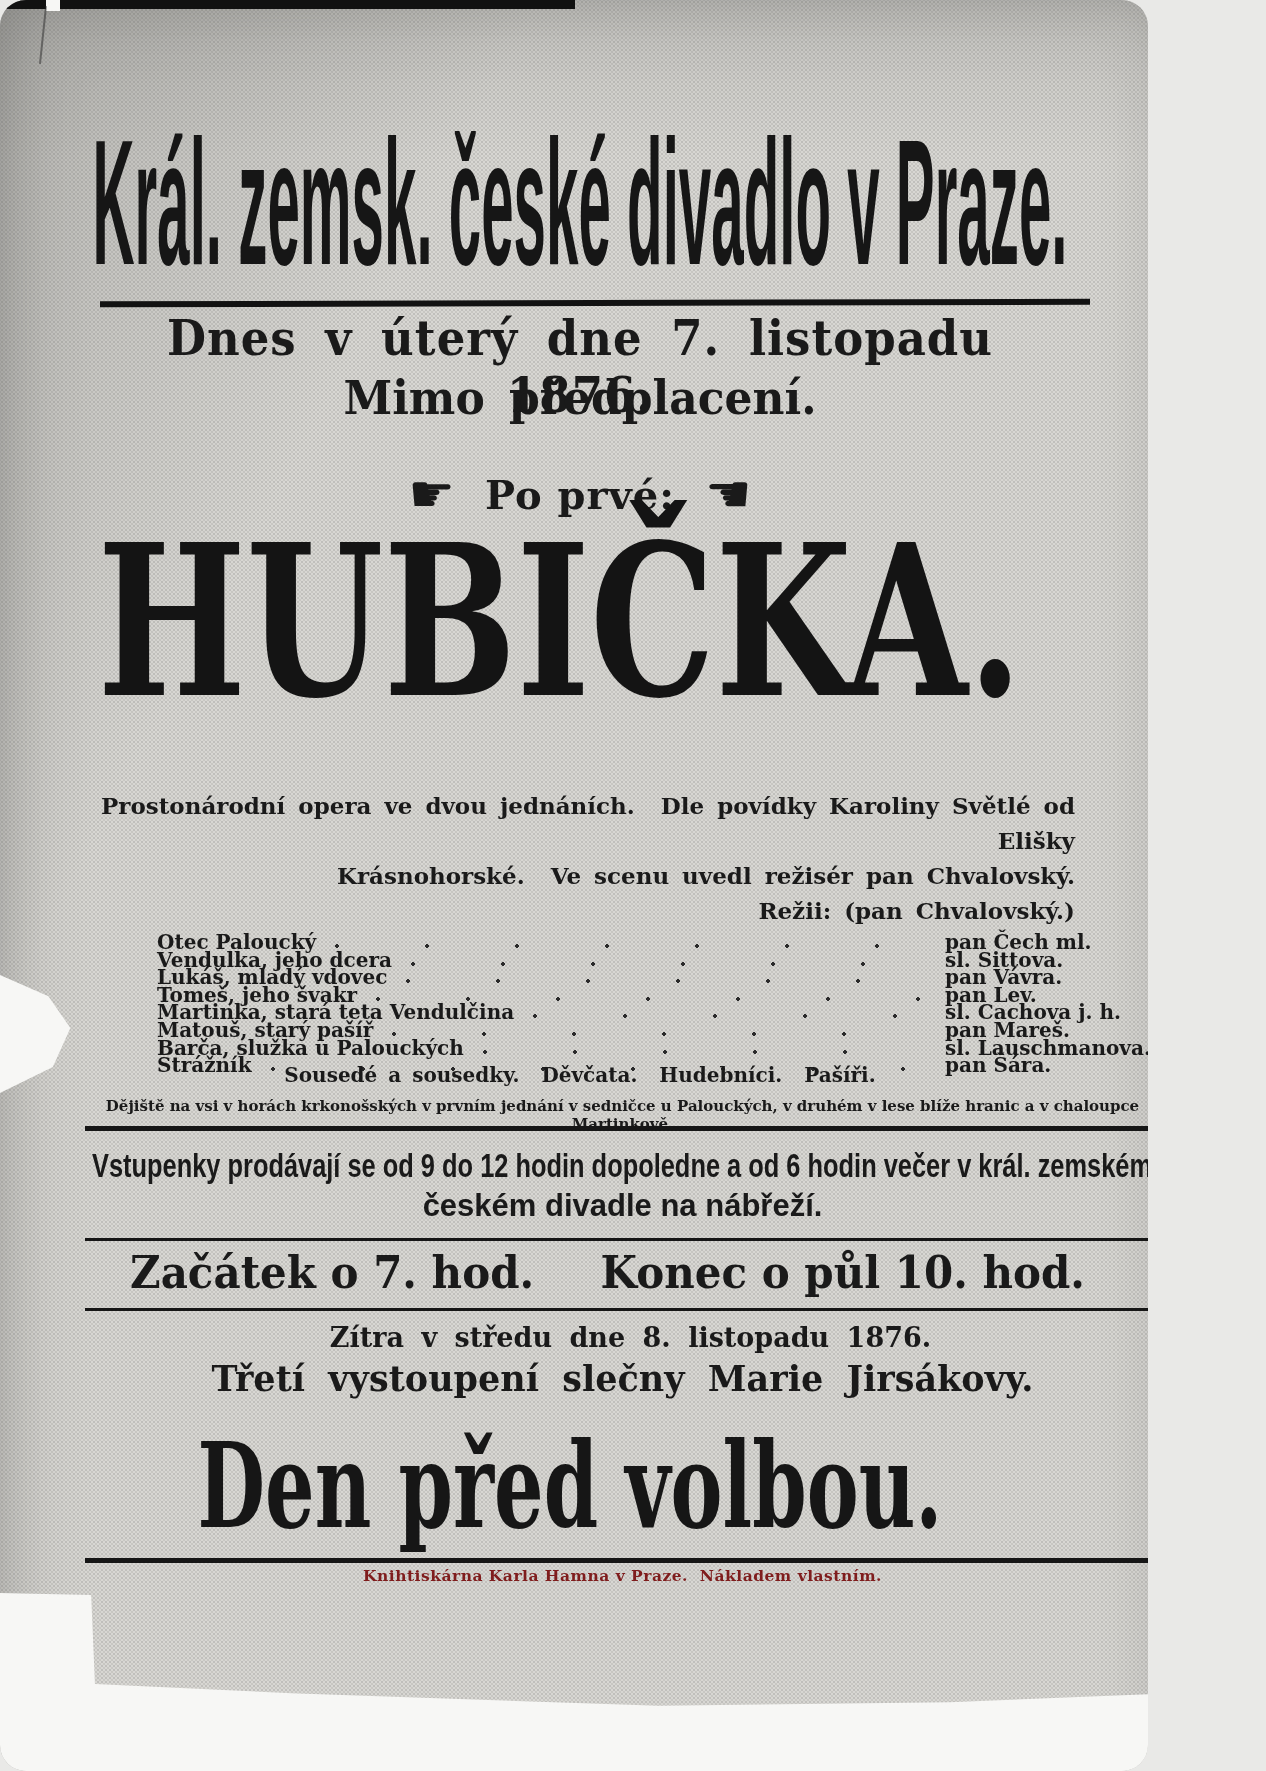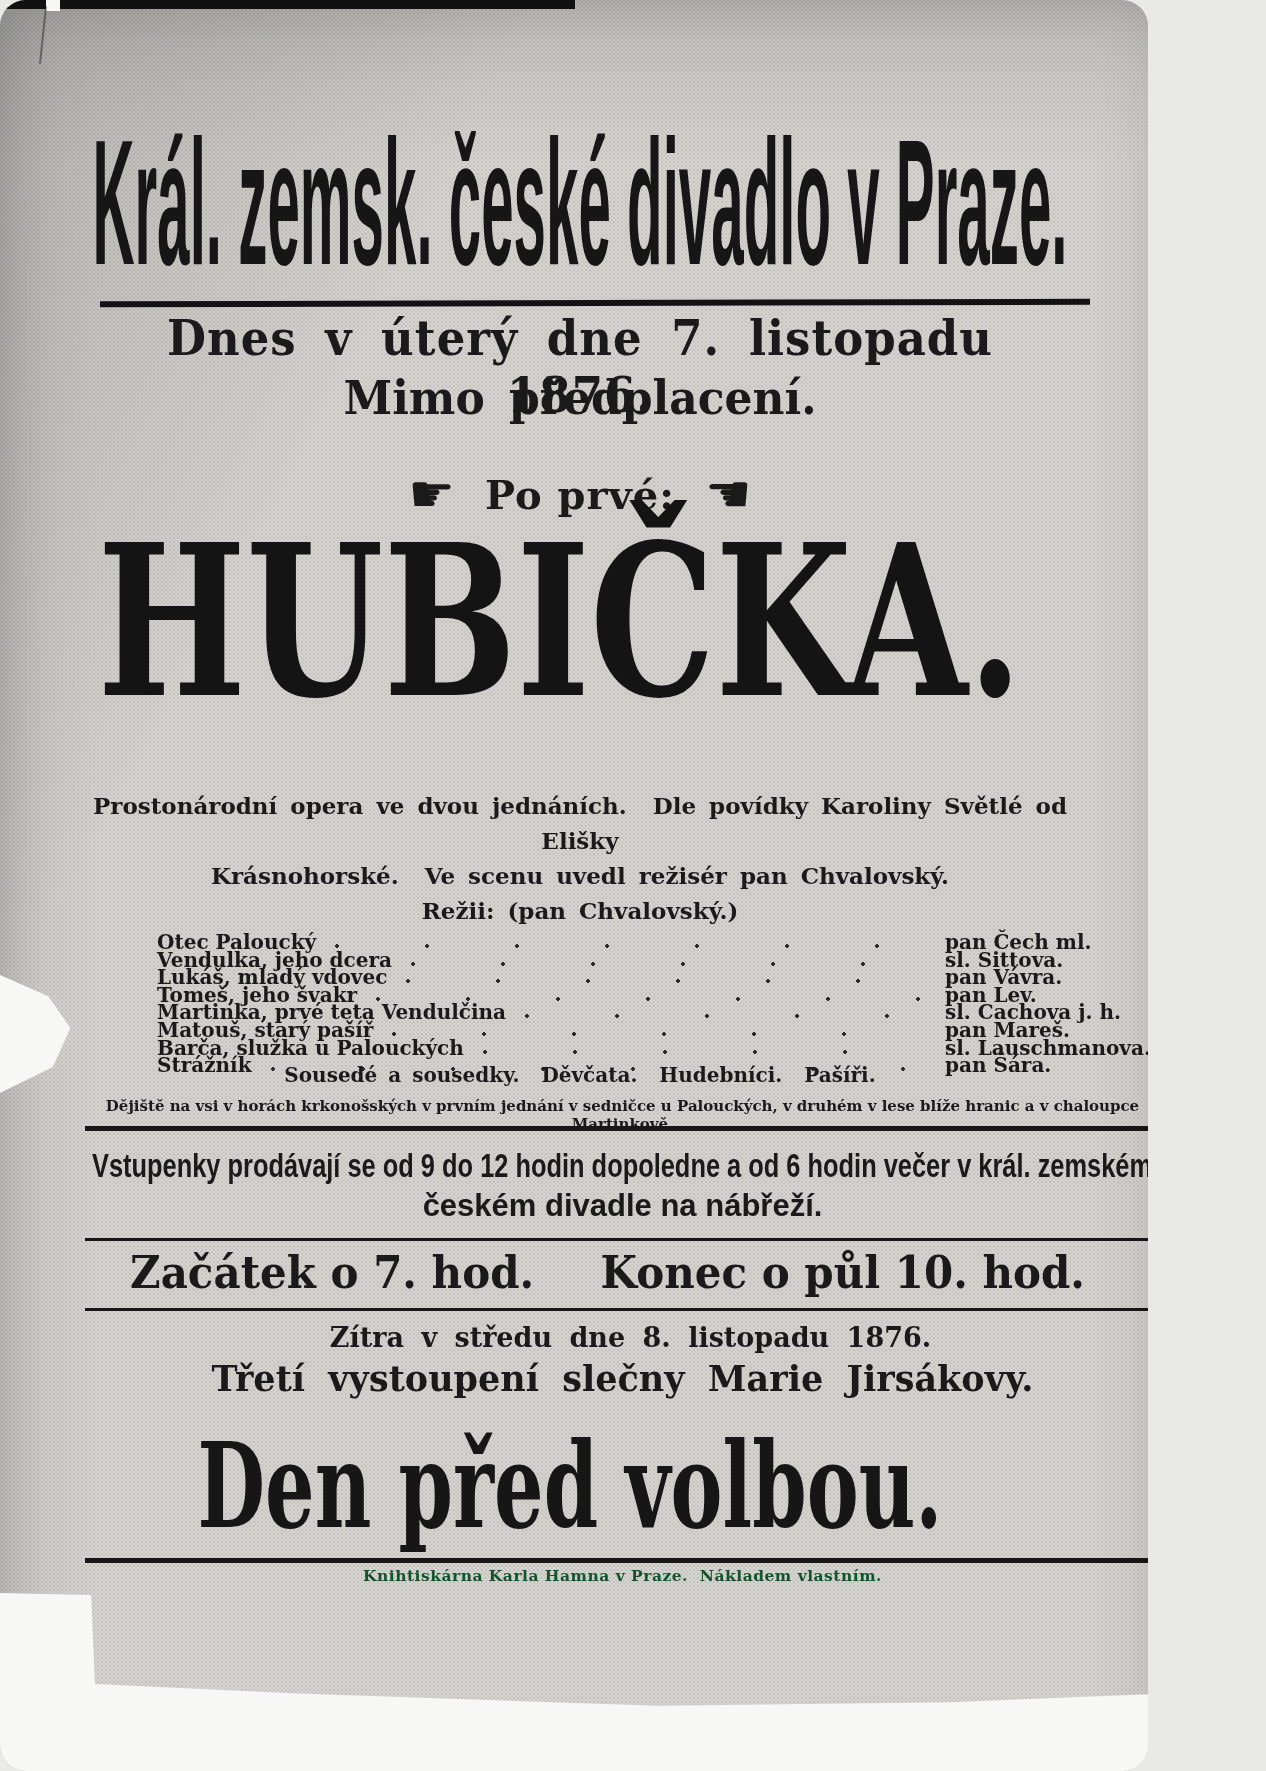--- a/index.html
+++ b/index.html
@@ -34,37 +34,37 @@
   .wide{width:1075px;}
   .prewrap{white-space:pre-wrap;}
   .rule{position:absolute;left:0;width:1075px;height:3px;background:#161616;}
   .rule-thick{height:5px;}
   .title-rule{position:absolute;left:15px;top:300px;width:990px;height:6px;background:#121212;transform:rotate(-0.15deg);}
   .date-line{top:314px;font-weight:bold;font-size:45px;letter-spacing:1px;word-spacing:12px;transform:scaleY(1.06);}
   .subscription{top:372px;font-weight:bold;font-size:44px;word-spacing:9px;transform:scaleY(1.05);}
   .premiere-row{top:468px;display:flex;justify-content:center;align-items:center;gap:30px;}
   .manicule{font-family:"DejaVu Sans", sans-serif;font-size:52px;line-height:1;}
   .premiere-label{font-weight:bold;font-size:40px;letter-spacing:1px;}
-  .desc{top:788px;font-weight:bold;font-size:23px;line-height:35px;word-spacing:5px;}
+  .desc{top:788px;font-weight:bold;font-size:23px;line-height:35px;word-spacing:5px;text-align:right;}
   
   .cast{position:absolute;top:930px;left:72px;width:948px;}
   .cast-row{display:flex;align-items:baseline;height:17.6px;font-weight:bold;font-size:20px;}
   .cast-role{white-space:nowrap;}
   .leader{flex:1;height:6px;margin:0 18px 0 18px;
     background-image:radial-gradient(circle at 3px 3px, #2a2a2a 1.7px, rgba(0,0,0,0) 2.1px);
     background-size:90px 6px;background-repeat:repeat-x;}
   .cast-performer{width:160px;white-space:nowrap;}
   .ensemble{top:1063px;font-weight:bold;font-size:20px;word-spacing:4px;}
   .setting{top:1097px;font-weight:bold;font-size:15px;}
   .tickets2{top:1188px;font-family:"Liberation Sans", sans-serif;font-weight:bold;font-size:31px;}
   .times-row{top:1248px;display:flex;justify-content:space-between;box-sizing:border-box;
     padding:0 75px 0 45px;font-weight:bold;font-size:42px;transform:scaleY(1.05);}
   .tomorrow{top:1322px;font-weight:bold;font-size:27px;word-spacing:8px;margin-left:8px;}
   .announcement{top:1358px;font-weight:bold;font-size:35px;word-spacing:11px;transform:scaleY(1.02);}
-  .imprint{top:1566px;font-weight:bold;font-size:15.5px;letter-spacing:0.5px;color:#14532d;}
+  .imprint{top:1566px;font-weight:bold;font-size:15.5px;letter-spacing:0.5px;color:#7f1d1d;}
   .svg-block{position:absolute;display:block;}
 </style>
 </head>
 <body>
 
 <div class="stage">
   <div class="paper"></div>
 
   <div class="column">
 
@@ -107,21 +107,21 @@
         <span class="cast-role">Lukáš, mladý vdovec</span>
         <span class="leader"></span>
         <span class="cast-performer">pan Vávra.</span>
       </div>
       <div class="cast-row">
         <span class="cast-role">Tomeš, jeho švakr</span>
         <span class="leader"></span>
         <span class="cast-performer">pan Lev.</span>
       </div>
       <div class="cast-row">
-        <span class="cast-role">Martinka, prvé teta Vendulčina</span>
+        <span class="cast-role">Martinka, stará teta Vendulčina</span>
         <span class="leader"></span>
         <span class="cast-performer">sl. Cachova j. h.</span>
       </div>
       <div class="cast-row">
         <span class="cast-role">Matouš, starý pašíř</span>
         <span class="leader"></span>
         <span class="cast-performer">pan Mareš.</span>
       </div>
       <div class="cast-row">
         <span class="cast-role">Barča, služka u Palouckých</span>

